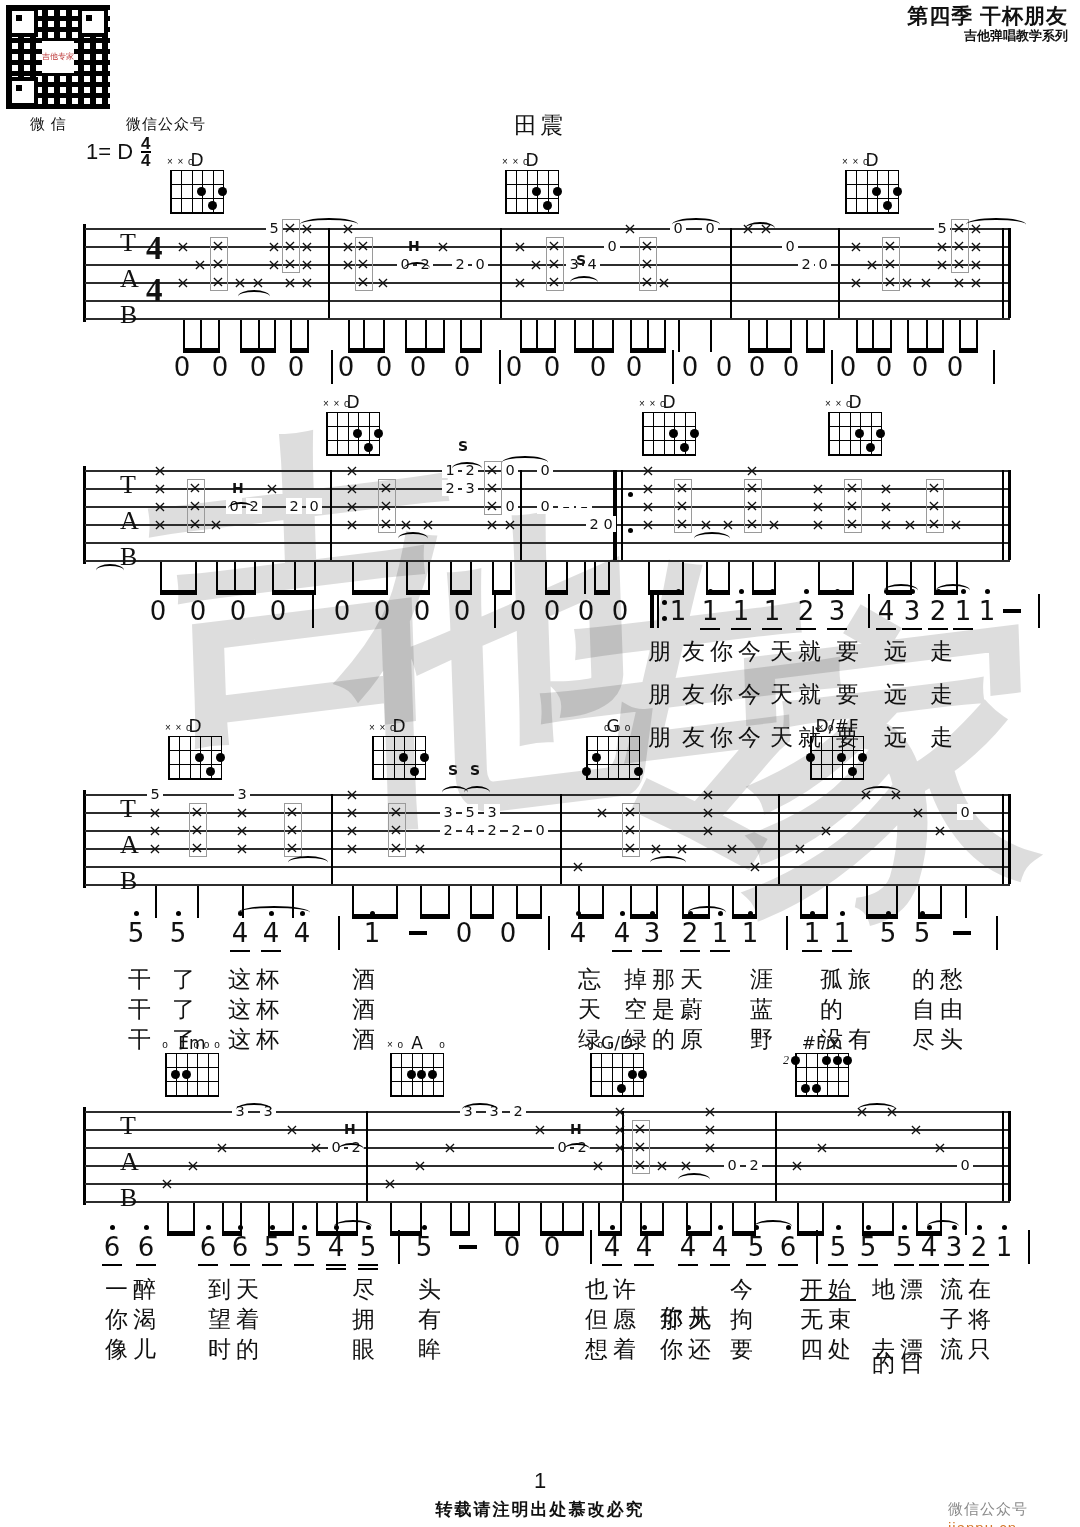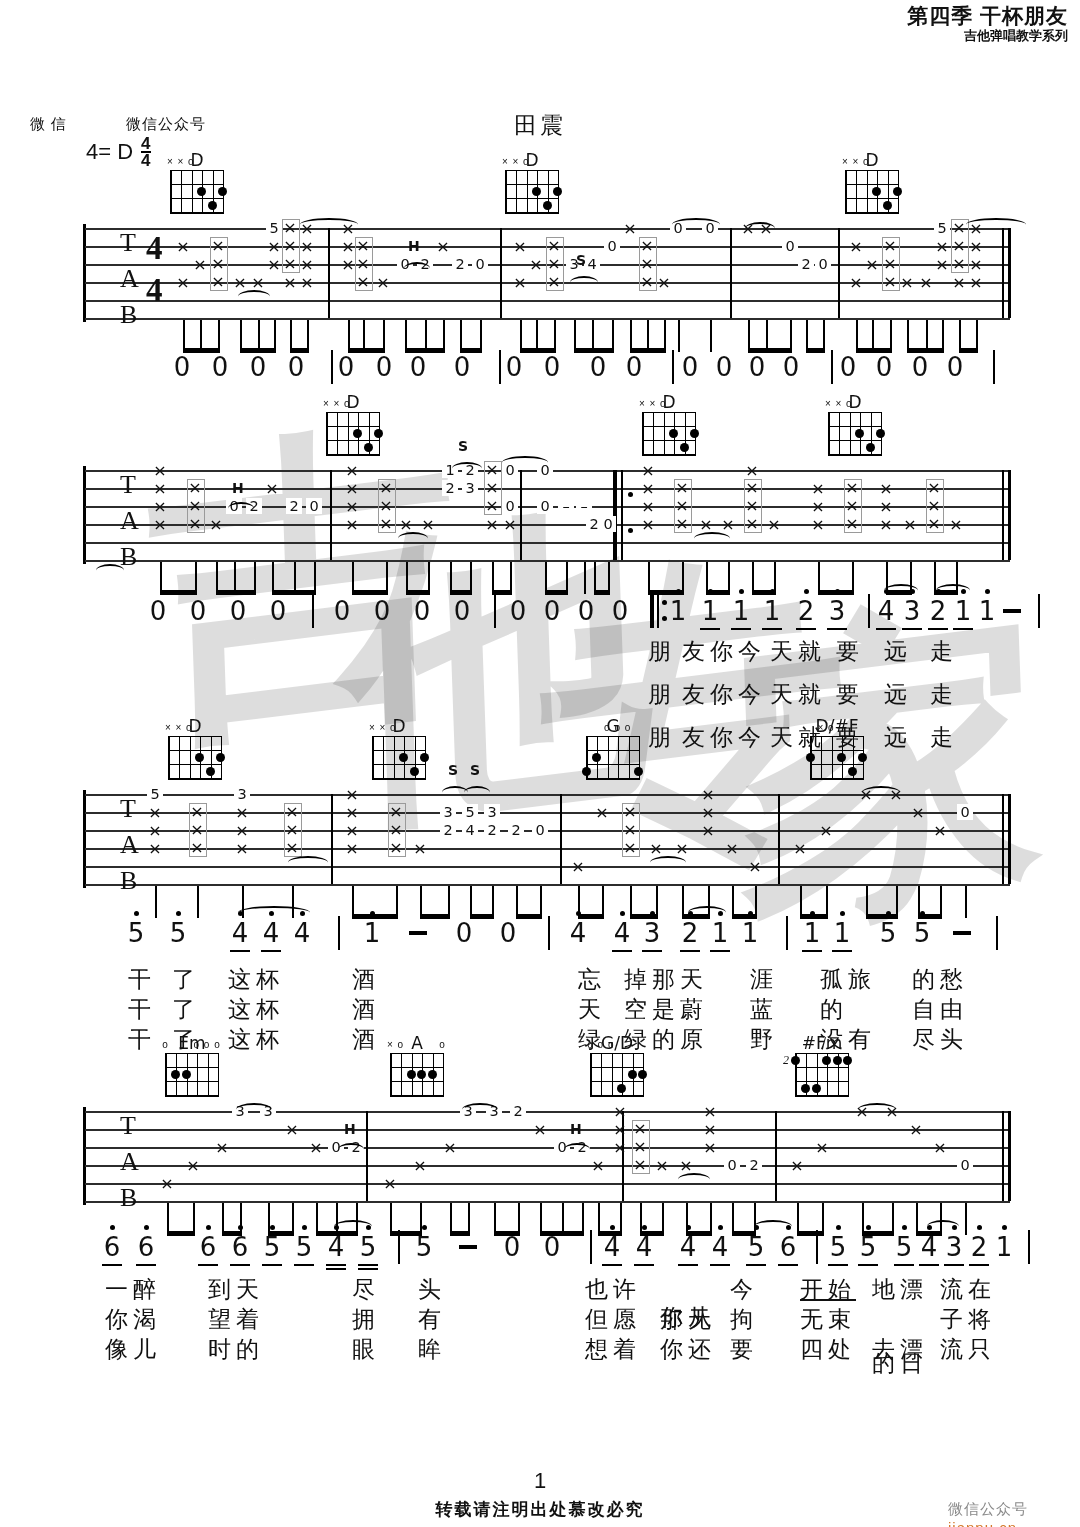--- a/index.html
+++ b/index.html
@@ -88,25 +88,37 @@
   .site b{color:#d4782a;font-weight:normal;}
 </style>
 </head>
 <body>
 
 <div class="sheet">
 
   <div class="abs series">第四季  干杯朋友</div>
   <div class="abs series-sub">吉他弹唱教学系列</div>
 
+  <div class="abs qr qr1">
+    <div class="f ftl">
+        <i></i>
+      </div>
+    <div class="f ftr">
+        <i></i>
+      </div>
+    <div class="f fbl">
+        <i></i>
+      </div>
+    <div class="c" style="color:#b33">吉他专家</div>
+  </div>
   <div class="abs qr-label ql1">微 信</div>
   <div class="abs qr-label ql2">微信公众号</div>
 
   <div class="abs keysig">
-    <span>4= D</span>
+    <span>1= D</span>
     <span class="frac">
       <b>4</b>
       <b class="den">4</b>
     </span>
   </div>
 
   <div class="abs artist">田震</div>
 
   <div class="abs wm" id="wm" style="left:0;top:0;width:1080px;height:1527px;">
   <span style="left: 150px; top: 430px;">吉</span>

